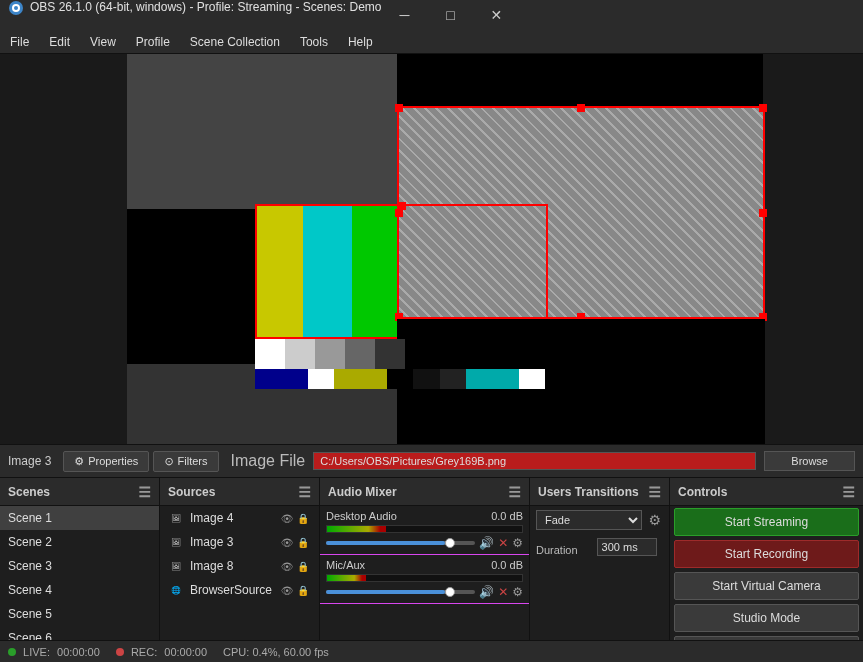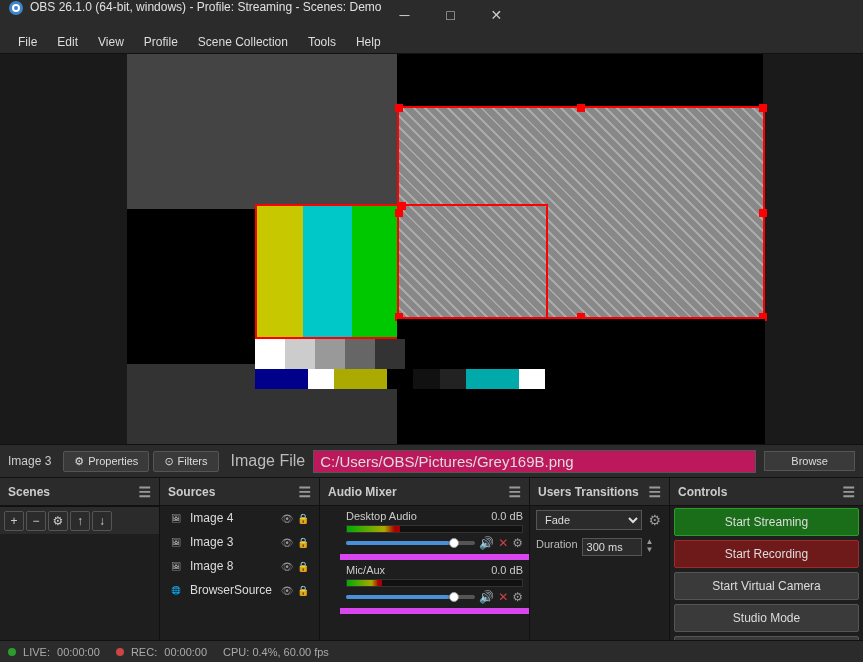--- a/index.html
+++ b/index.html
@@ -22,21 +22,20 @@
       cursor: pointer; display: flex; align-items: center; justify-content: center;
     }
 
     
     #menubar {
       background: #2b2b2b;
       height: 24px;
       display: flex;
       align-items: center;
       border-bottom: 1px solid #111;
-      padding-left: 8px;
     }
     .menu-item {
       padding: 0 10px;
       height: 24px;
       display: flex; align-items: center;
       cursor: pointer;
       font-size: 12px;
       color: #ddd;
     }
 
@@ -64,25 +63,25 @@
       border: 1px solid #555;
       color: #ddd;
       padding: 3px 10px;
       font-size: 11px;
       cursor: pointer;
       display: flex; align-items: center; gap: 4px;
       border-radius: 2px;
     }
     .image-file-label { color: #bbb; font-size: 16px; margin-left: 8px; }
     .image-file-path {
-      background: #be185d;
+      background: #b91c1c;
       border: 1px solid #555;
       color: #ddd;
       padding: 2px 6px;
-      font-size: 15px;
+      font-size: 11px;
       flex: 1;
       margin: 10px 4px;
     }
     .browse-btn {
       background: #3a3a3a;
       border: 1px solid #555;
       color: #ddd;
       padding: 3px 26px;
       font-size: 11px;
       cursor: pointer;
@@ -191,22 +190,21 @@
       display: flex; gap: 2px;
     }
     .src-ctrl-btn {
       color: #999; cursor: pointer; font-size: 10px;
       padding: 1px;
     }
 
     
     .audio-track {
       padding: 4px 6px;
-      border-bottom: 6px solid #d946ef;
-      margin-left: 20px;
+      border-bottom: 1px solid #d946ef;
     }
     .audio-track-header {
       display: flex; align-items: center;
       font-size: 11px; color: #ccc;
       margin-bottom: 3px;
     }
     .audio-db {
       margin-left: auto;
       font-size: 11px; color: #ccc;
     }
@@ -261,23 +259,23 @@
       border: 1px solid #555;
       color: #ddd;
       padding: 2px 4px;
       font-size: 11px;
     }
     .transition-settings-btn {
       color: #999; cursor: pointer; font-size: 14px;
       padding: 2px;
     }
     .duration-row {
-      display: flex; align-items: flex-start;
+      display: flex; align-items: flex-end;
       padding: 4px 6px;
-      gap: 4px;
+      gap: 19px;
     }
     .duration-label { font-size: 11px; color: #bbb; }
     .duration-input {
       background: #2b2b2b;
       border: 1px solid #555;
       color: #ddd;
       padding: 2px 4px;
       font-size: 11px;
       width: 60px;
     }
@@ -447,20 +445,30 @@
   <button class="browse-btn">Browse</button>
 </div>
 
 <div id="bottom-panels">
 
   <div id="scenes-panel">
     <div class="panel-header">
       <span>Scenes</span>
       <span class="header-icon">☰</span>
     </div>
+    <div class="panel-content">
+
+    <div class="scene-item active">Scene 1</div>
+        <div class="scene-item">Scene 2</div>
+        <div class="scene-item">Scene 3</div>
+        <div class="scene-item">Scene 4</div>
+        <div class="scene-item">Scene 5</div>
+        <div class="scene-item">Scene 6</div>
+        <div class="scene-item">Scene 7</div>
+      </div>
     <div class="panel-footer">
       <button class="footer-btn">+</button>
       <button class="footer-btn">−</button>
       <button class="footer-btn">⚙</button>
       <button class="footer-btn">↑</button>
       <button class="footer-btn">↓</button>
     </div>
   </div>
 
   <div id="sources-panel">

